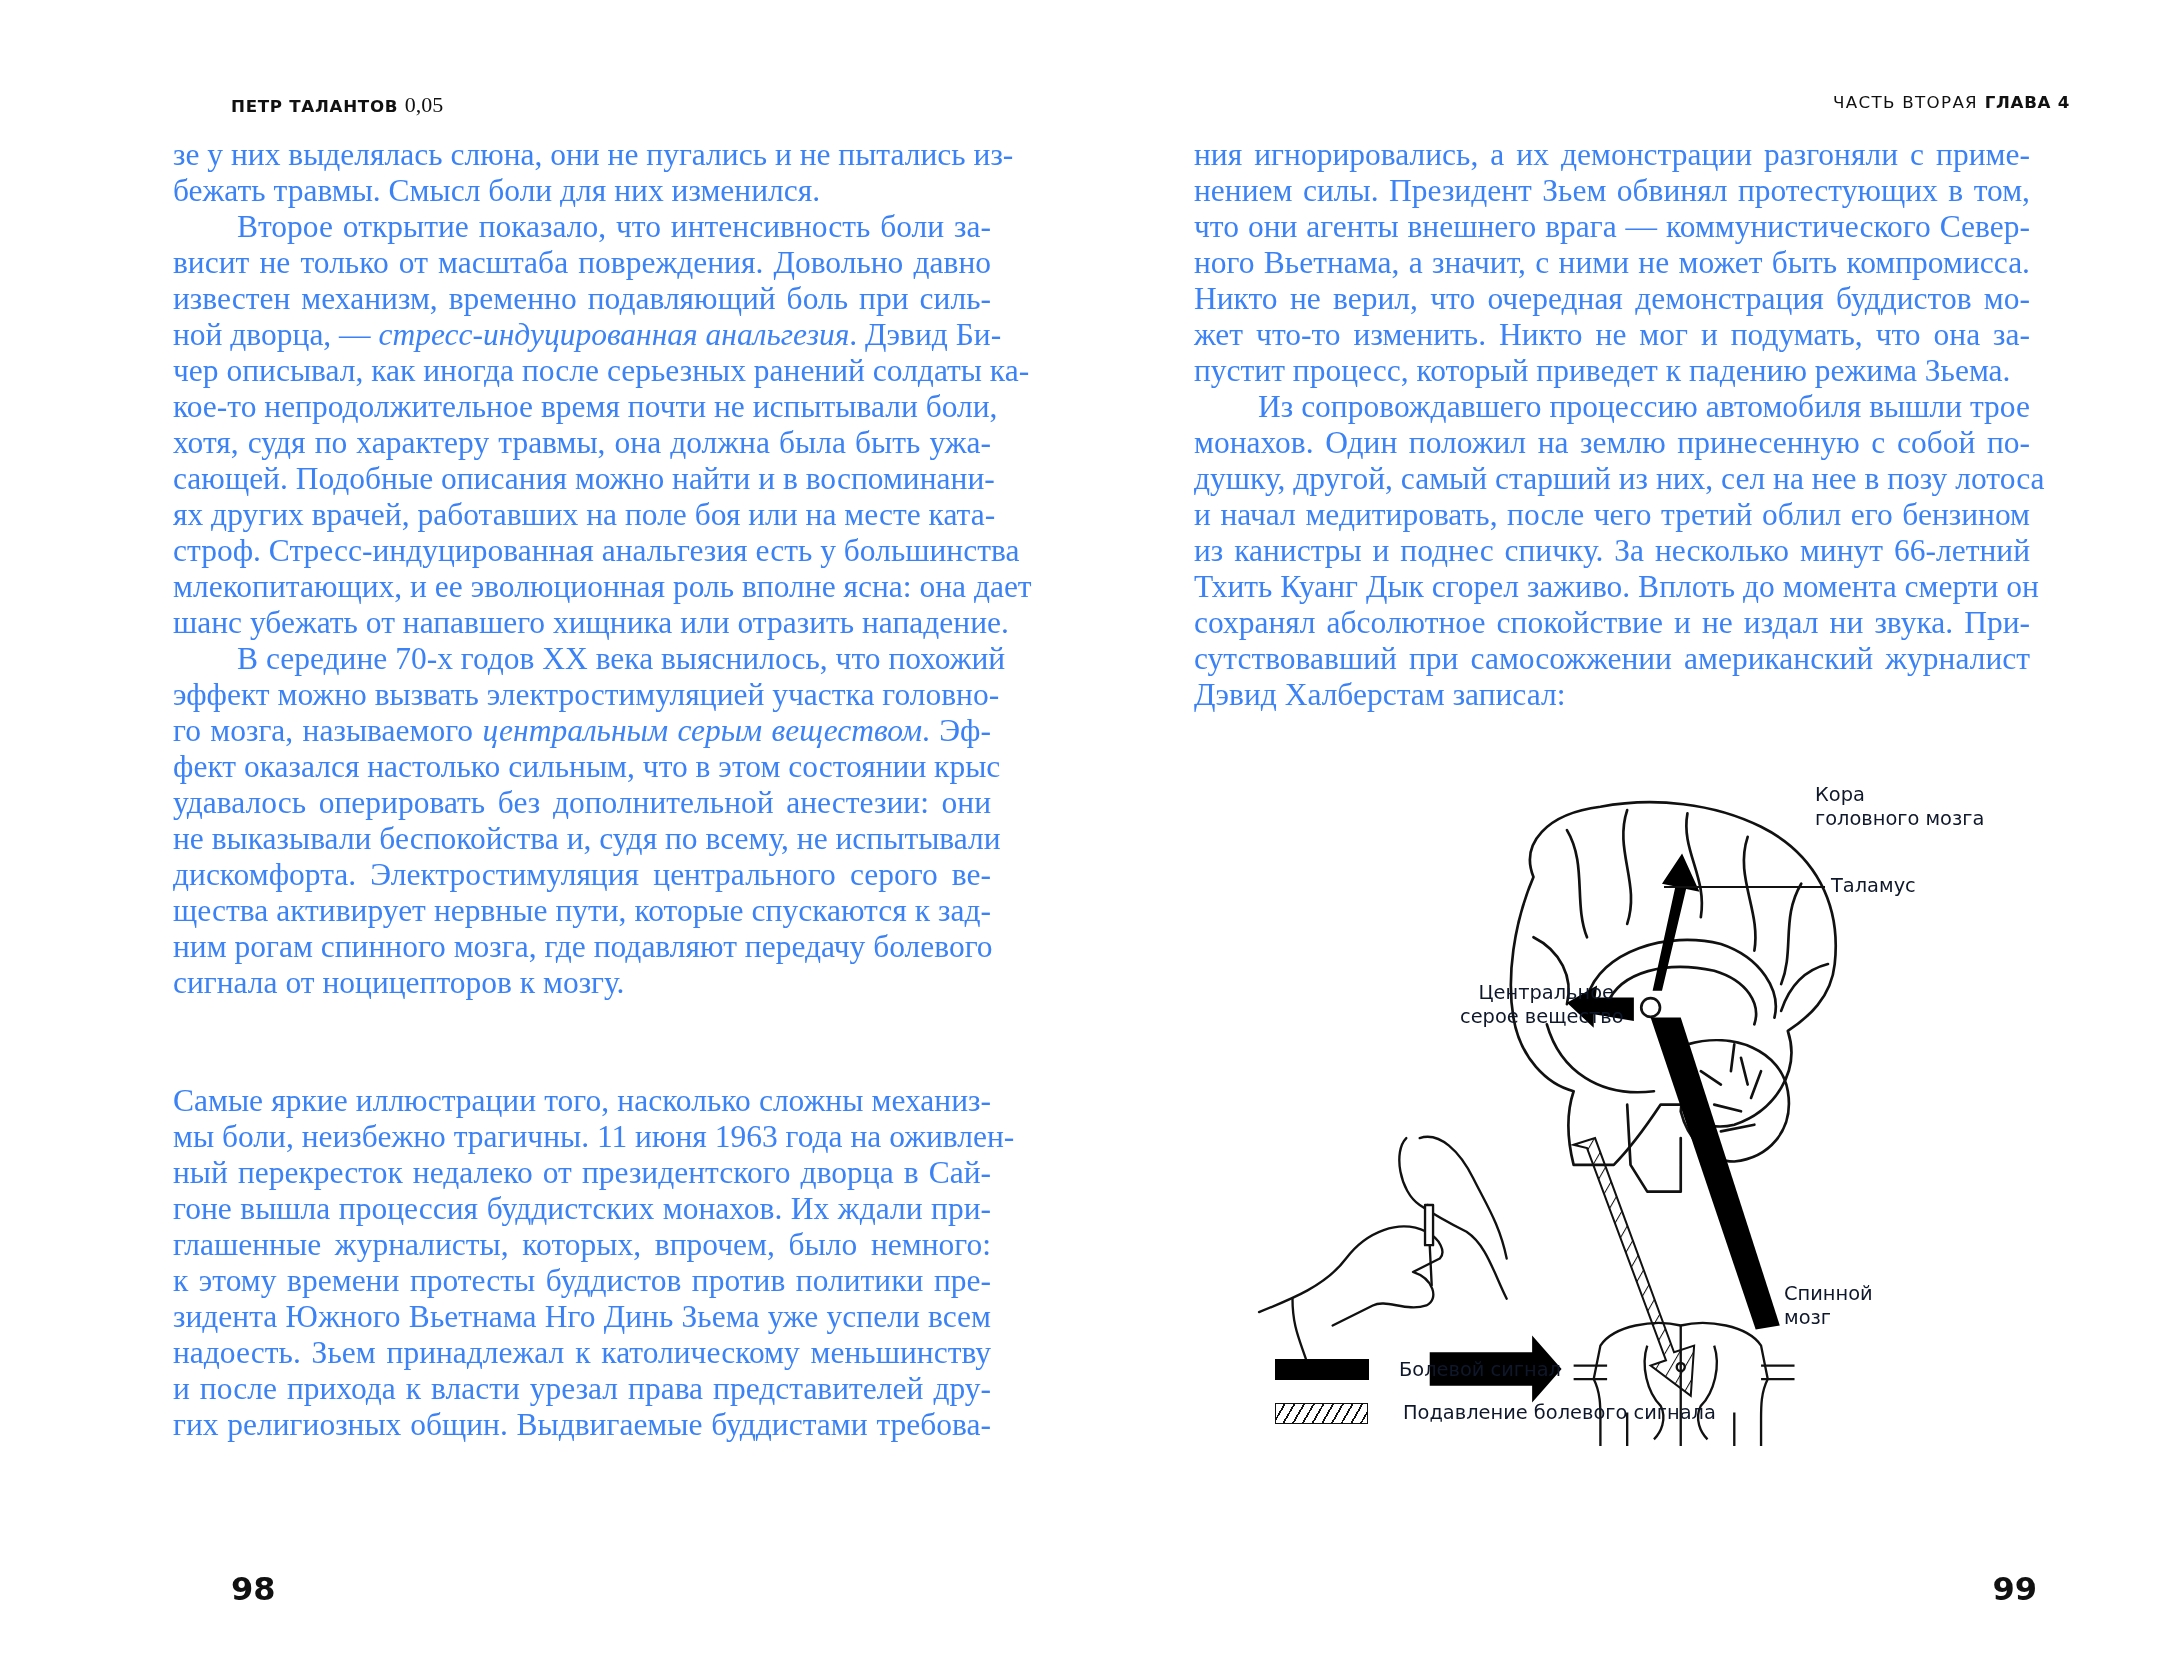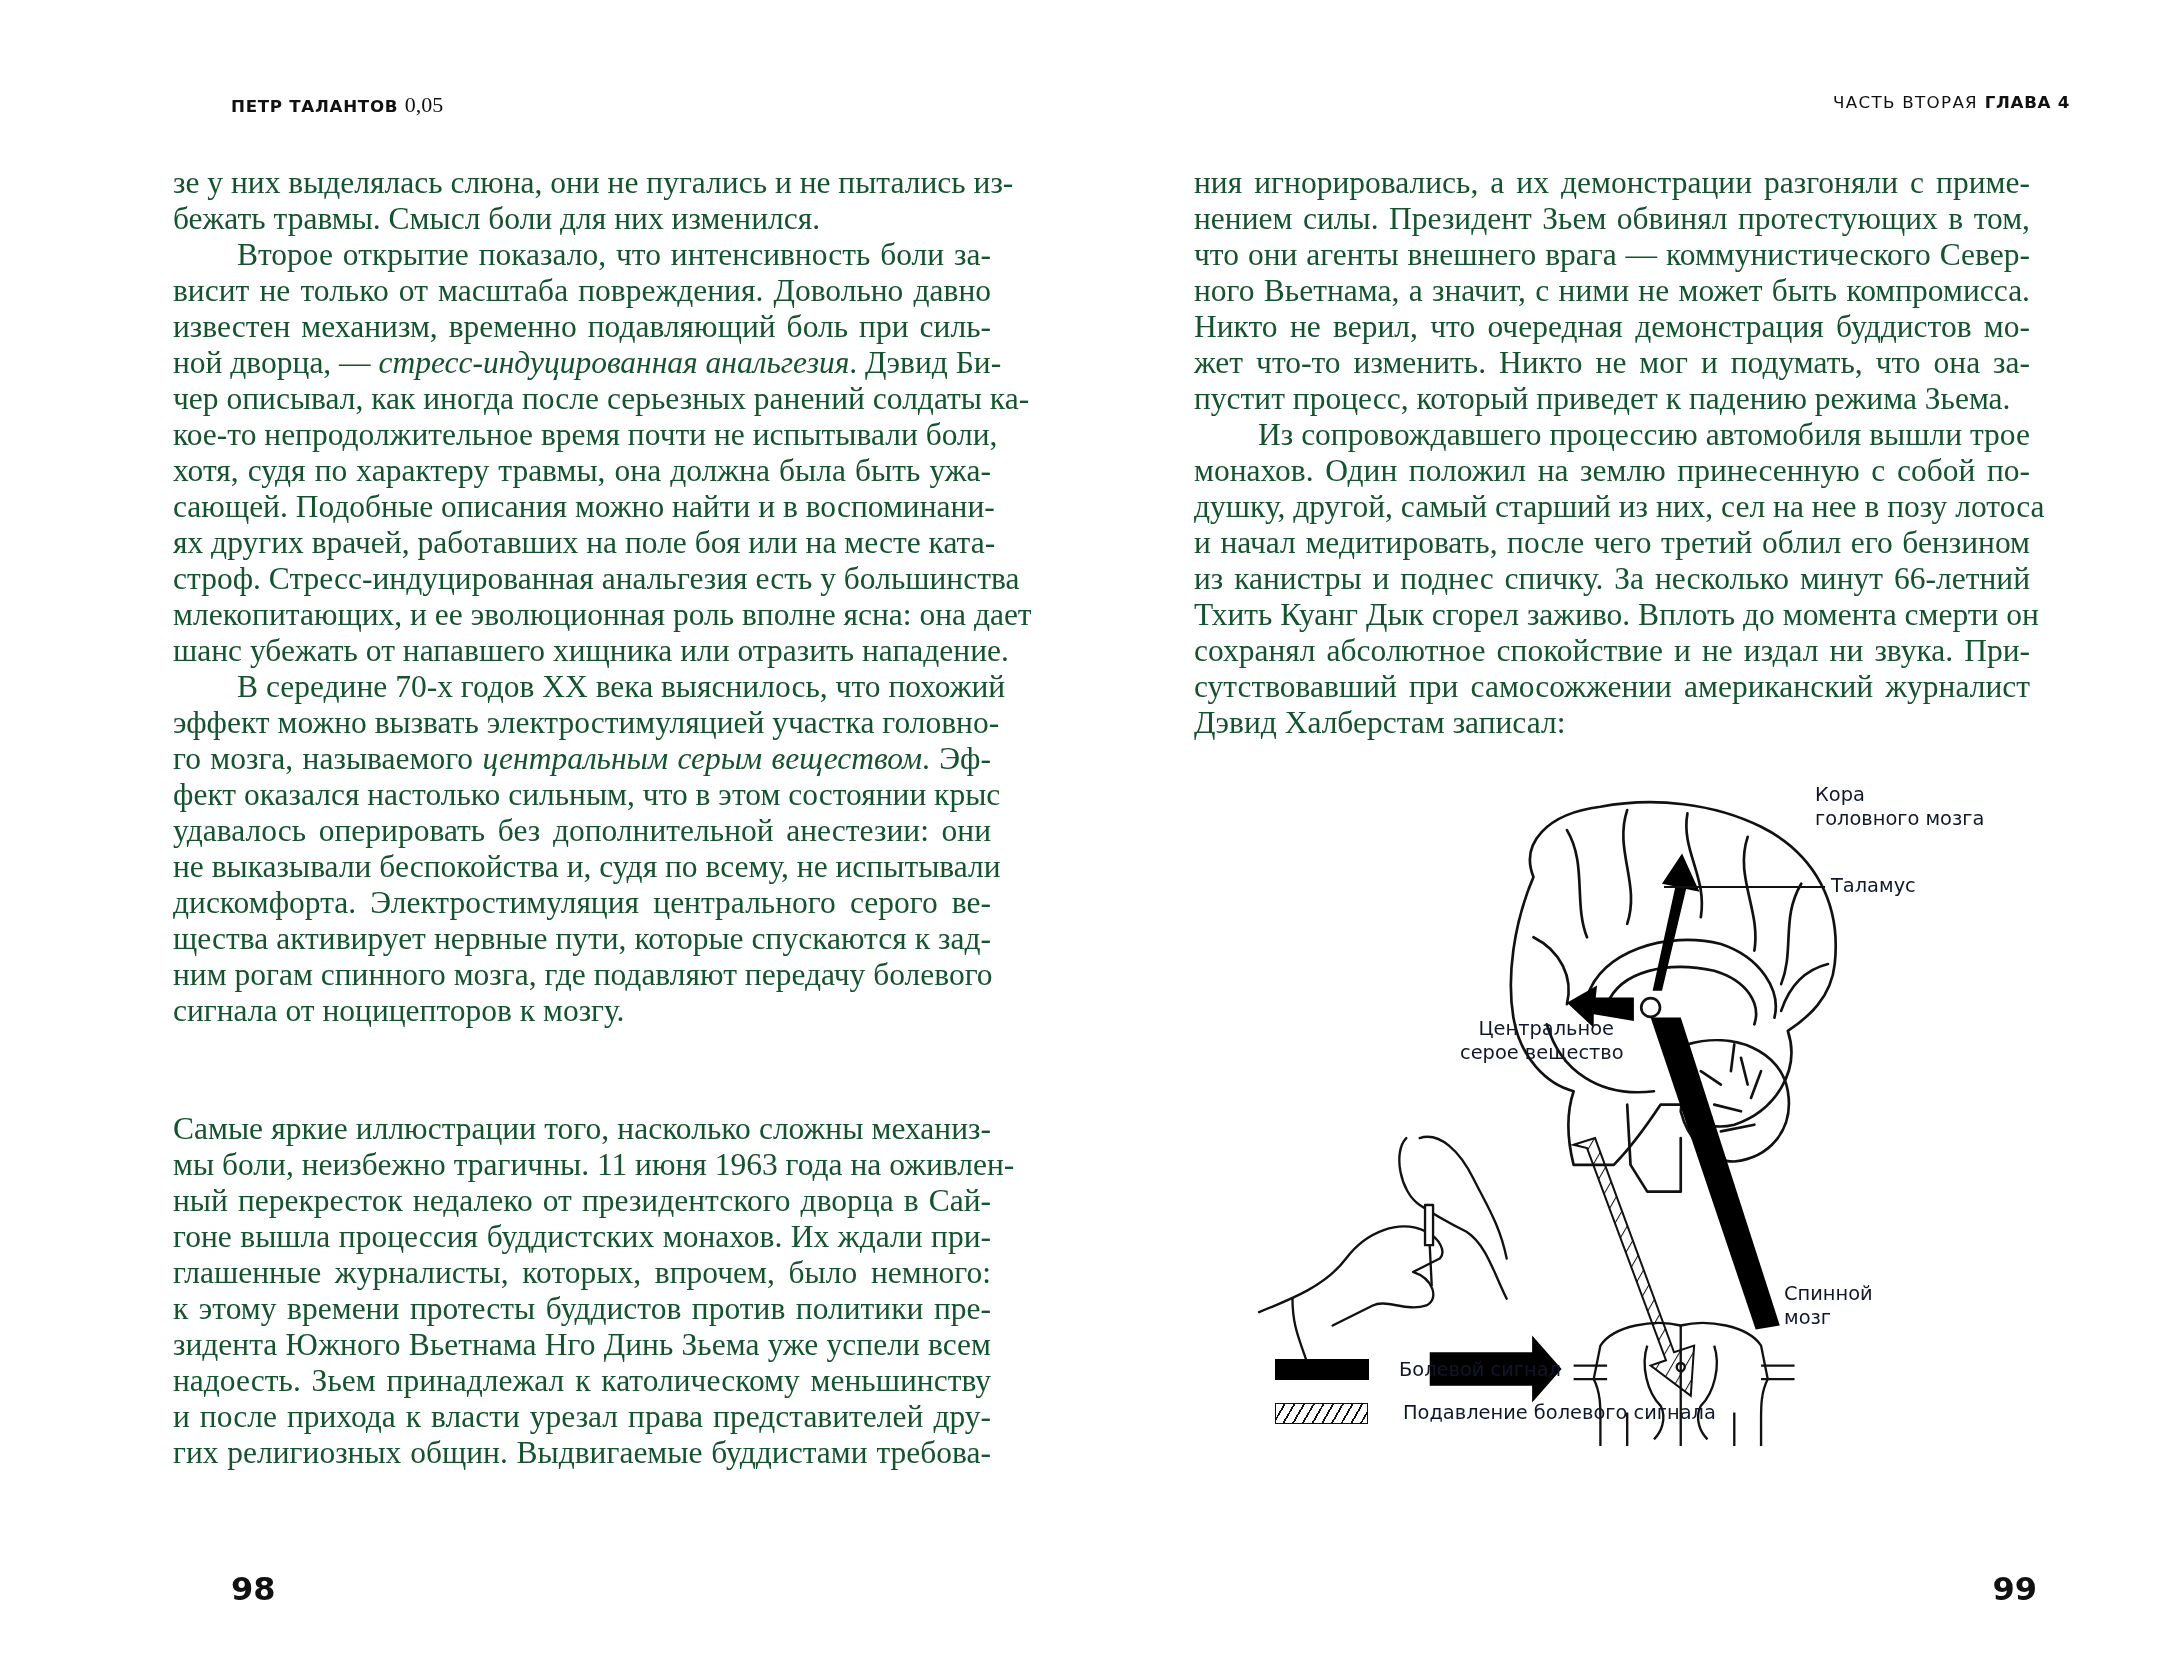--- a/index.html
+++ b/index.html
@@ -14,22 +14,21 @@
     color: #111; white-space: nowrap;
   }
   .running-head b { font-weight: bold; letter-spacing: 0.7px; }
   .page-left .running-head { left: 231px; }
   .page-right .running-head { right: 114px; margin-left: 34px; }
   .running-head .num { font-family: Liberation Serif, serif; letter-spacing: 0; font-weight: normal; font-size: 22px; }
 
   .text {
     position: absolute;
     font-family: "Liberation Serif", serif; font-size: 31.5px; line-height: 36px;
-    color: #14532d;
-    margin-top: 28px;
+    color: #3b82f6;
   }
   .page-left .text { left: 173px; width: 818px; }
   .line { display: block; white-space: nowrap; text-align: justify; text-align-last: justify; height: 36px; overflow: visible; }
   .line.last { text-align-last: left; }
   .line.indent { padding-left: 64px; }
   .line i { font-style: italic; }
 
   .folio {
     position: absolute; top: 1570px;
     font-family: "DejaVu Sans", sans-serif; font-weight: bold; font-size: 32px; color: #111;
@@ -186,21 +185,21 @@
     <rect x="42" y="970" width="0" height="0" fill="#000"></rect>
   </svg>
 
   
   <div class="fig-label" style="left:563px; top:-6.7px;">
     <div>Кора</div>
     <div>головного мозга</div>
   </div>
   <div style="position:absolute; left:412px; top:96px; width:161px; height:2px; background:#111;"></div>
   <div class="fig-label" style="left:579px; top:84px;">Таламус</div>
-  <div class="fig-label" style="left:208px; top:191px; text-align:right; width:154px;margin-top:36px;">
+  <div class="fig-label" style="left:208px; top:191px; text-align:right; width:154px;">
     <div>Центральное</div>
     <div>серое вещество</div>
   </div>
   <div class="fig-label" style="left:532px; top:492px;">
     <div>Спинной</div>
     <div>мозг</div>
   </div>
 
   
   <div>

